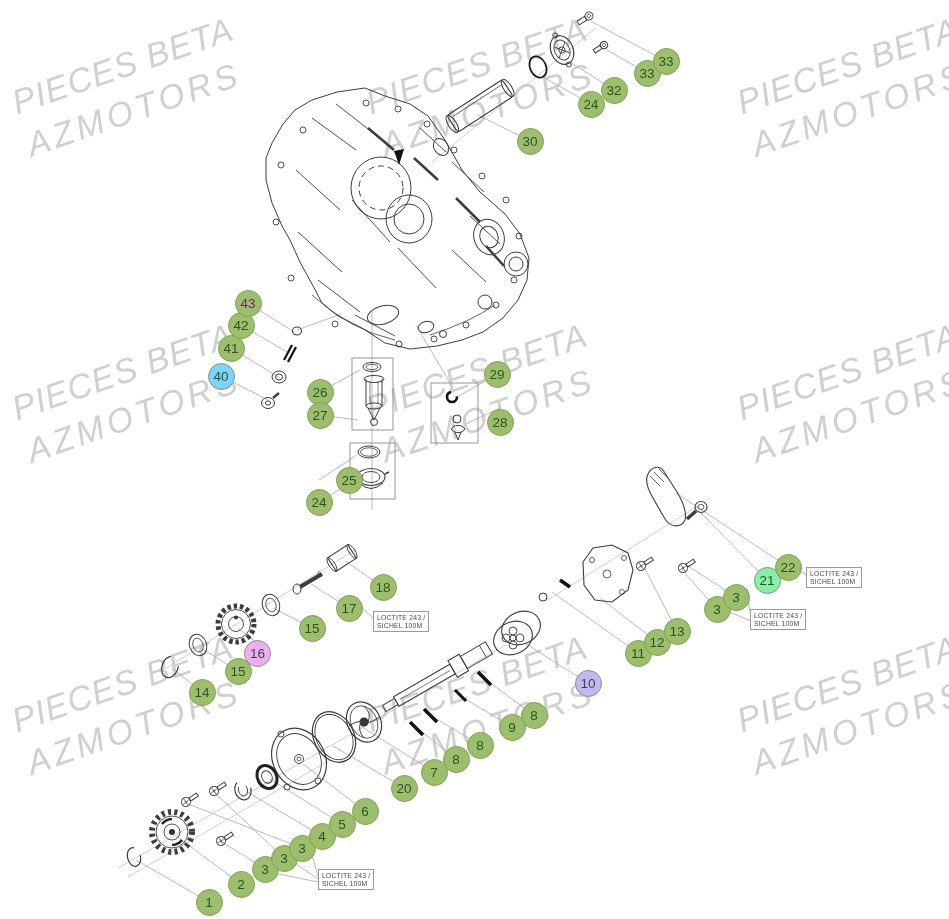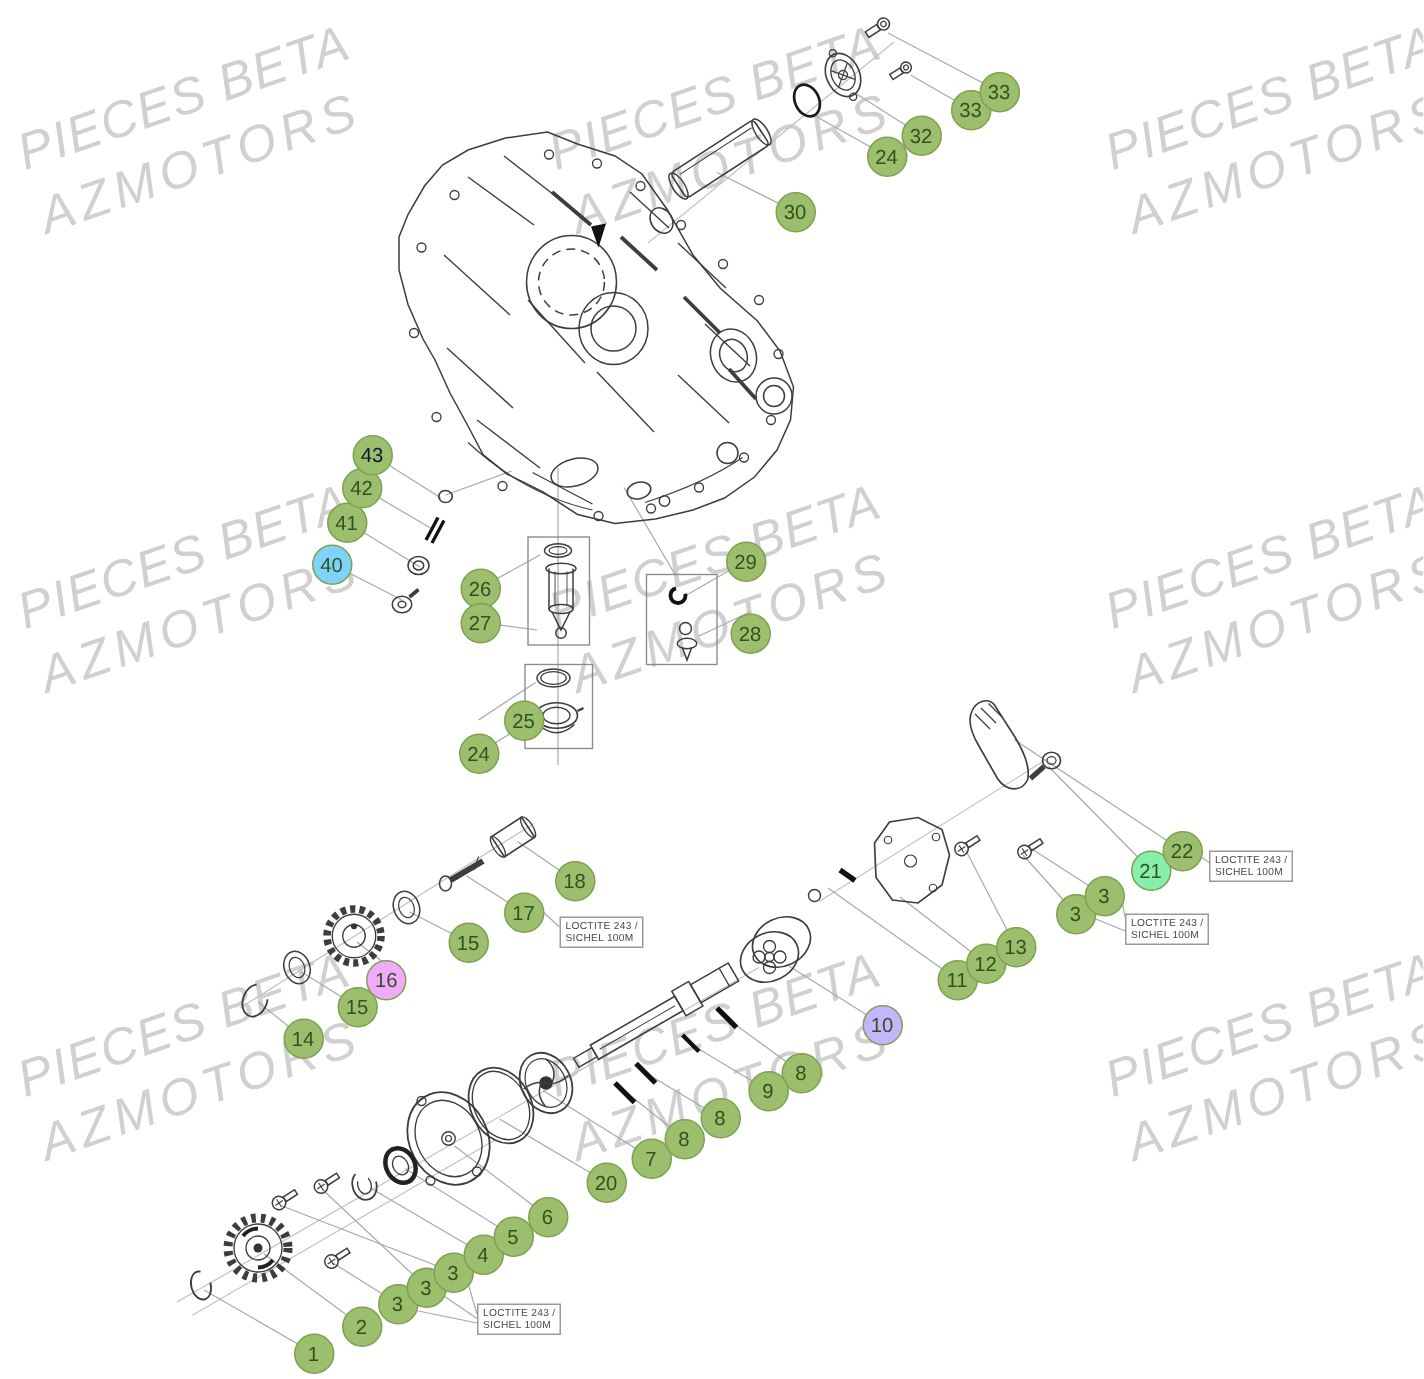--- a/index.html
+++ b/index.html
@@ -471,21 +471,21 @@
       <div class="callout" style="left: 486.5px; top: 394.5px; background: rgb(156, 191, 110); border: 1px solid rgb(127, 160, 80); color: rgb(51, 81, 30); margin-top: 14px;">28</div>
       <div class="callout" style="left: 483.5px; top: 360.5px; background: rgb(156, 191, 110); border: 1px solid rgb(127, 160, 80); color: rgb(51, 81, 30);">29</div>
       <div class="callout" style="left: 516.5px; top: 127.5px; background: rgb(156, 191, 110); border: 1px solid rgb(127, 160, 80); color: rgb(51, 81, 30);">30</div>
       <div class="callout" style="left: 577.5px; top: 90.5px; background: rgb(156, 191, 110); border: 1px solid rgb(127, 160, 80); color: rgb(51, 81, 30);">24</div>
       <div class="callout" style="left: 600.5px; top: 76.5px; background: rgb(156, 191, 110); border: 1px solid rgb(127, 160, 80); color: rgb(51, 81, 30);">32</div>
       <div class="callout" style="left: 633.5px; top: 59.5px; background: rgb(156, 191, 110); border: 1px solid rgb(127, 160, 80); color: rgb(51, 81, 30);">33</div>
       <div class="callout" style="left: 652.5px; top: 47.5px; background: rgb(156, 191, 110); border: 1px solid rgb(127, 160, 80); color: rgb(51, 81, 30);">33</div>
       <div class="callout" style="left: 207.5px; top: 362.5px; background: #7dd3fc; border: 1px solid rgb(127, 160, 80); color: rgb(51, 81, 30); text-align: right;">40</div>
       <div class="callout" style="left: 217.5px; top: 334.5px; background: rgb(156, 191, 110); border: 1px solid rgb(127, 160, 80); color: rgb(51, 81, 30);">41</div>
       <div class="callout" style="left: 227.5px; top: 311.5px; background: rgb(156, 191, 110); border: 1px solid rgb(127, 160, 80); color: rgb(51, 81, 30);">42</div>
-      <div class="callout" style="left: 234.5px; top: 289.5px; background: rgb(156, 191, 110); border: 1px solid rgb(127, 160, 80); color: #0f172a;">43</div>
+      <div class="callout" style="left: 234.5px; top: 289.5px; background: rgb(156, 191, 110); border: 1px solid rgb(127, 160, 80); color: #701a75;">43</div>
     </div>
   <div>
       <div class="note" style="left: 806px; top: 567px;">
         <div>LOCTITE 243 /</div>
         <div>SICHEL 100M</div>
       </div>
       <div class="note" style="left: 750px; top: 609px;">
         <div>LOCTITE 243 /</div>
         <div>SICHEL 100M</div>
       </div>

